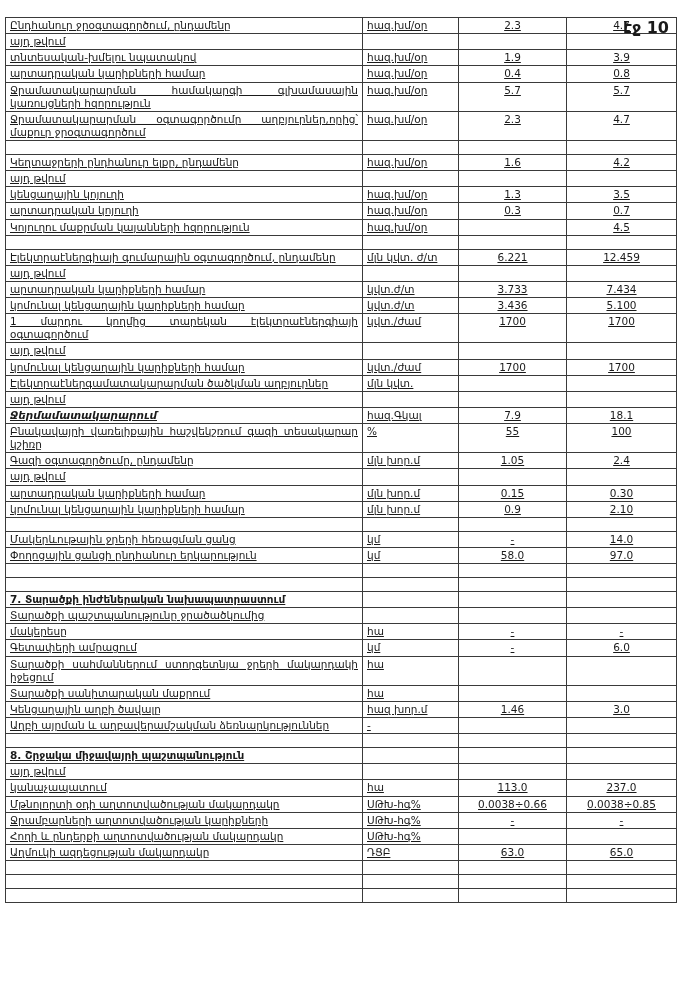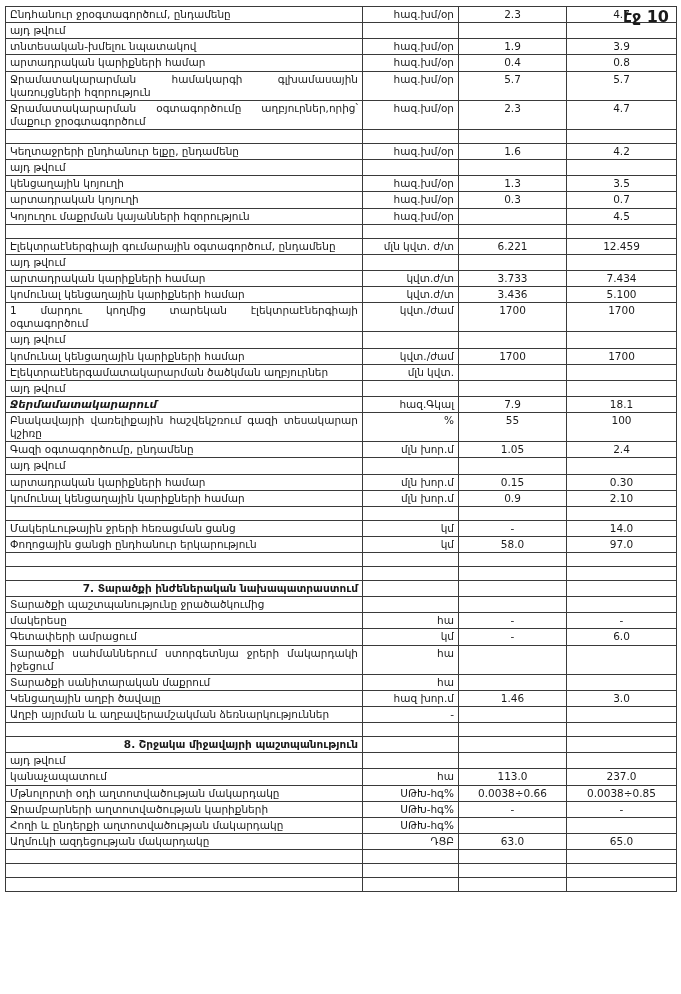--- a/index.html
+++ b/index.html
@@ -16,36 +16,37 @@
     position: absolute;
     top: 1px;
     right: 12px;
     font-size: 16px;
     font-weight: bold;
   }
   table.indicators {
     border-collapse: collapse;
     table-layout: fixed;
     width: 671px;
-    margin: 6px 0 0 5px;
+    margin: 17px 0 0 5px;
+    text-decoration: underline;
   }
   table.indicators td {
     border: 1px solid #3a3a3a;
     font-size: 10.5px;
     line-height: 1.25;
     padding: 1px 4px;
     vertical-align: top;
     overflow: hidden;
     word-wrap: break-word;
   }
   td.label { text-align: justify; }
-  td.unit  { text-align: right; }
+  td.unit  { text-align: left; }
   td.val   { text-align: center; }
   tr.blank td { height: 13px; padding: 0; }
-  tr.section-row td.label { font-weight: bold; text-align: right; }
+  tr.section-row td.label { font-weight: bold; text-align: left; }
   td.bold { font-weight: bold; }
   td.italic { font-style: italic; }
 </style>
 </head>
 <body>
 
 <div class="page">
   <div class="page-number">էջ 10</div>
 
   <table class="indicators">

